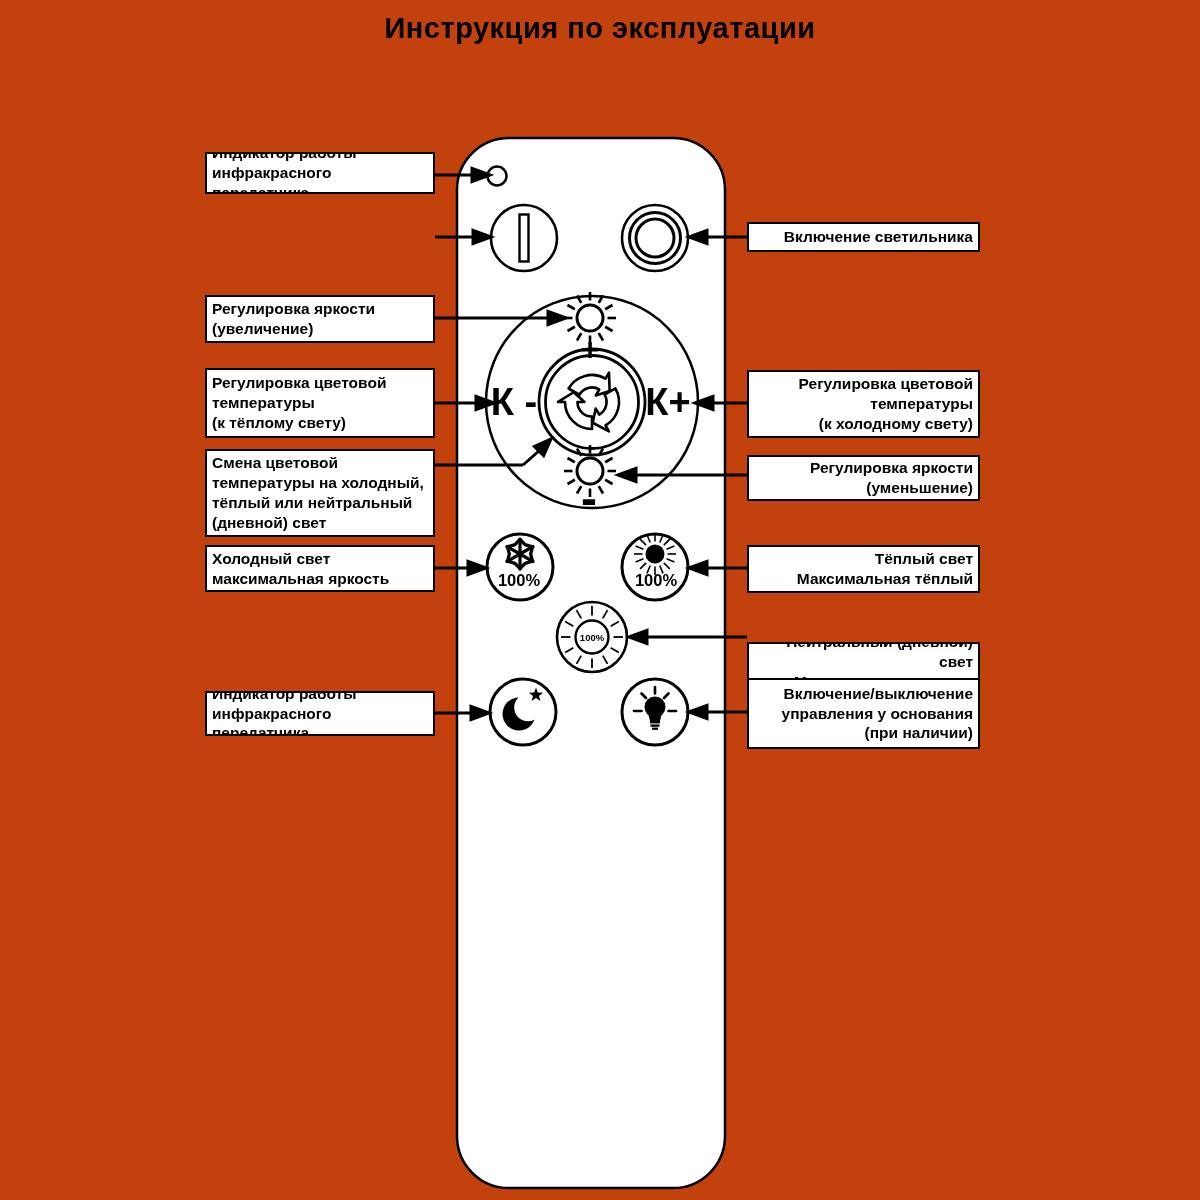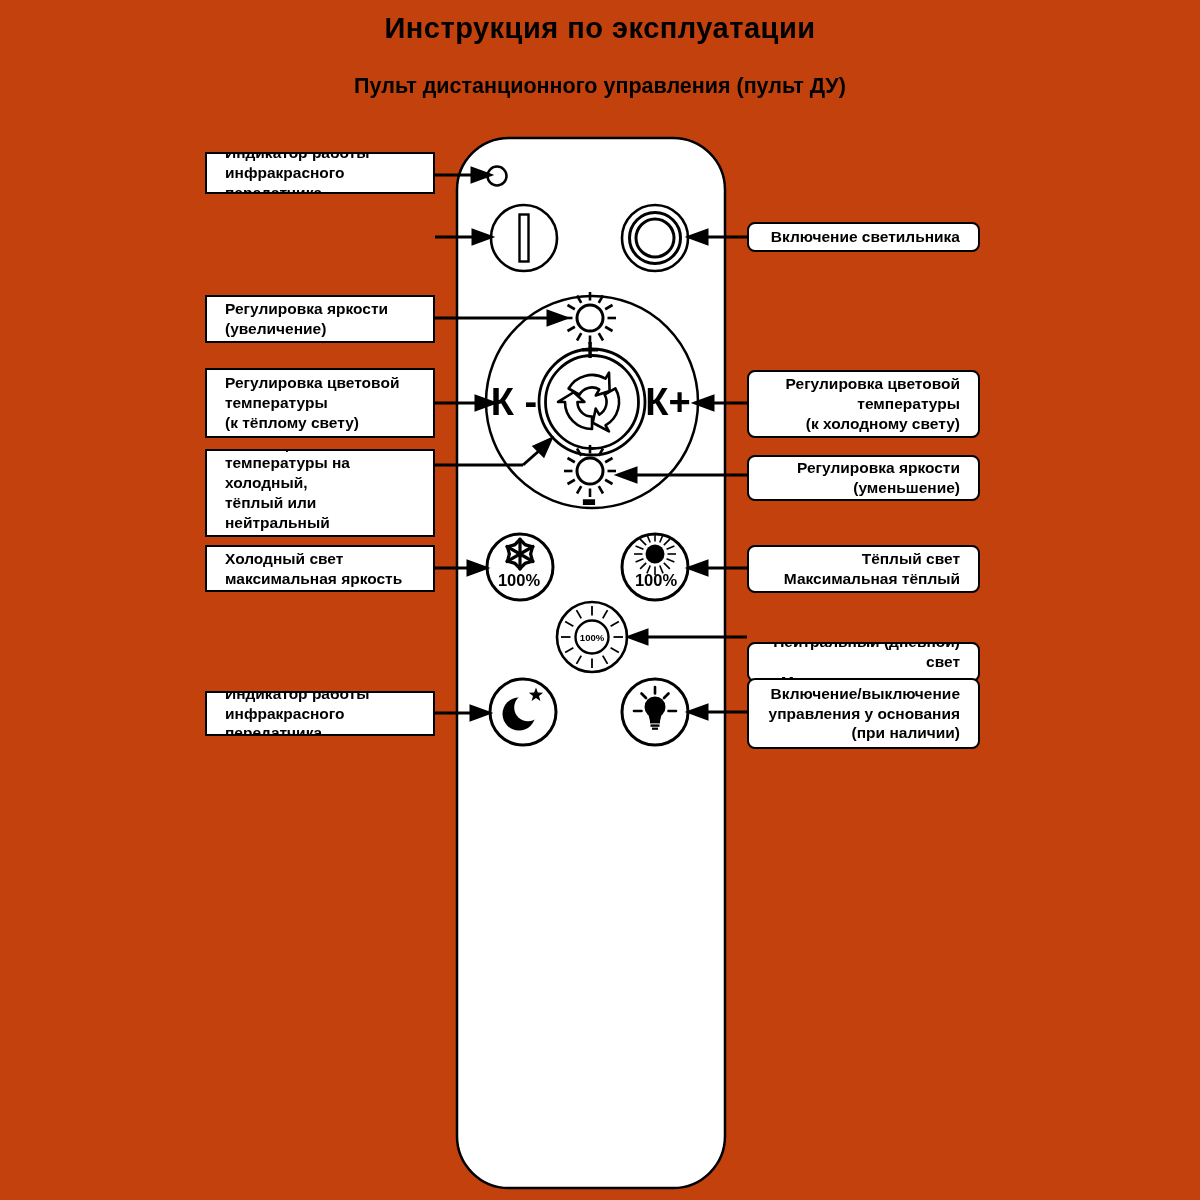--- a/index.html
+++ b/index.html
@@ -3,35 +3,34 @@
 <meta charset="utf-8">
 <style>
   html,body{margin:0;padding:0;background:#fff;}
   .canvas{position:relative;width:1200px;height:1200px;background:#c2410c;overflow:hidden;
           font-family:"Liberation Sans",sans-serif;color:#000;}
   .title{position:absolute;top:12px;left:0;width:1200px;text-align:center;
          font-weight:bold;font-size:29px;letter-spacing:.5px;}
   .subtitle{position:absolute;top:74px;left:0;width:1200px;text-align:center;
             font-weight:bold;font-size:21.5px;}
   .callout{position:absolute;border:2.5px solid #000;background:#fff;box-sizing:border-box;
-           display:flex;align-items:center;padding:2px 18px;z-index:1;
+           display:flex;align-items:center;padding:2px 5px;z-index:1;
            font-weight:bold;font-size:15.5px;line-height:1.28;white-space:pre-line;overflow:hidden;}
   .callout.left{left:205px;width:230px;justify-content:flex-start;text-align:left;}
-  .callout.right{left:747px;width:233px;justify-content:flex-end;text-align:right;border-radius:8px;}
+  .callout.right{left:747px;width:233px;justify-content:flex-end;text-align:right;}
   .layer{position:absolute;left:0;top:0;z-index:2;}
   .rlabel{position:absolute;transform:translate(-50%,-50%);font-weight:bold;
           white-space:nowrap;z-index:3;}
 </style>
 </head>
 <body>
 
 <div class="canvas">
 
   <div class="title">Инструкция по эксплуатации</div>
-  <div class="subtitle">Пульт дистанционного управления (пульт ДУ)</div>
 
   <div class="callout left" style="top:152px;height:42px">Индикатор работы
 инфракрасного передатчика</div>
   <div class="callout left" style="top:295px;height:48px">Регулировка яркости
 (увеличение)</div>
   <div class="callout left" style="top:368px;height:70px">Регулировка цветовой
 температуры
 (к тёплому свету)</div>
   <div class="callout left" style="top:545px;height:47px">Холодный свет
 максимальная яркость</div>

